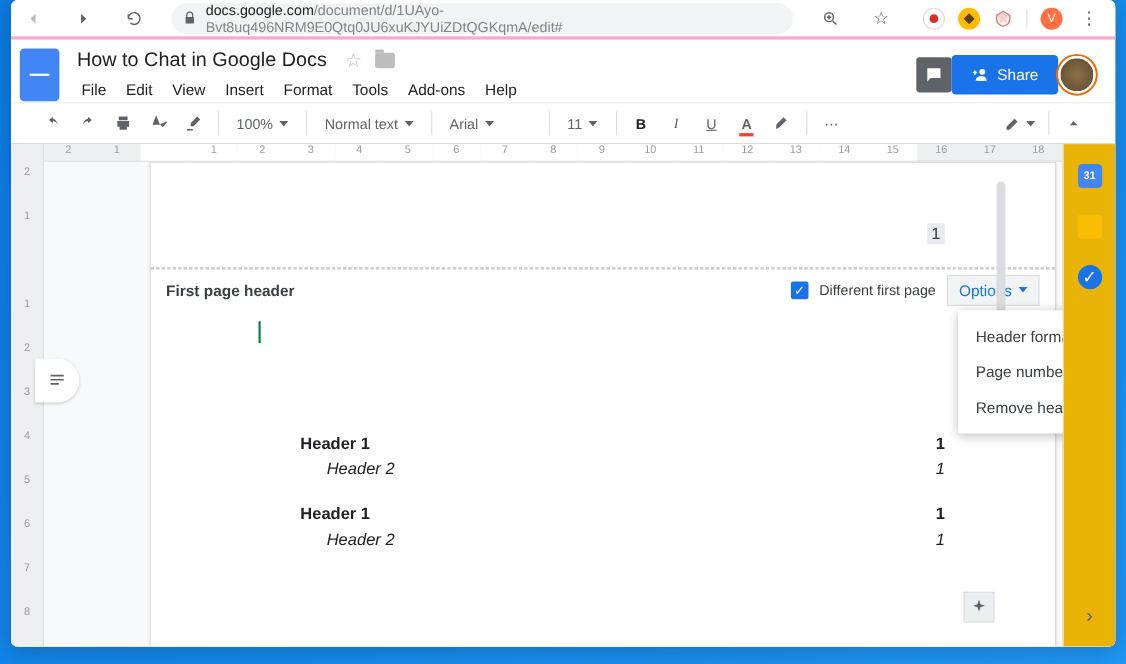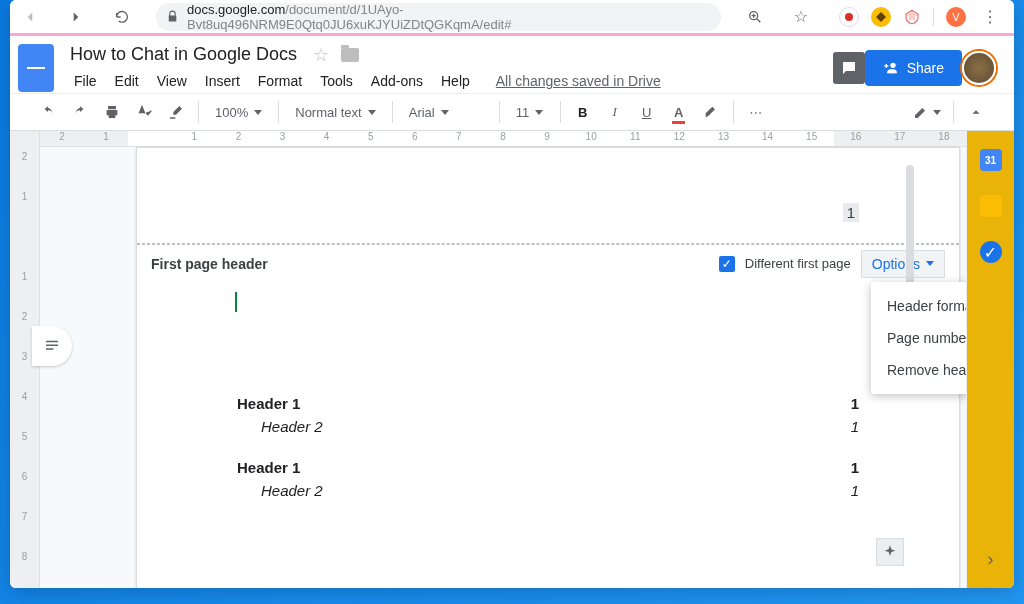--- a/index.html
+++ b/index.html
@@ -78,21 +78,21 @@
   .page-num { position:absolute; right:100px; top:55px; background:#e8eaed; padding:1px 4px; font-size:15px; color:#3c4043;}
   .header-zone-top{ height:96px; border-bottom:1px dashed #c0c0c0;}
   .header-strip { height:38px; border-top:1px dashed #c0c0c0; display:flex; align-items:center; padding:0 14px; gap:10px; position:relative;}
   .hdr-label{ font-weight:700; font-size:14px; color:#3c4043;}
   .header-strip .right { margin-left:auto; display:flex; align-items:center; gap:10px;}
   .chk { width:16px;height:16px; background:#1a73e8; border-radius:2px; display:flex;align-items:center;justify-content:center; color:#fff; font-size:12px;}
   .diff-lbl{ font-size:13px; color:#3c4043;}
   .options-btn{ display:flex; align-items:center; gap:6px; background:#f1f3f4; border:1px solid #dadce0; padding:5px 10px; color:#1a73e8; font-size:14px; cursor:pointer;}
   .options-btn .caret{ border-top-color:#1a73e8;}
   .cursor-line{ position:absolute; left:98px; top:144px; width:2px; height:20px; background:#0b8043;}
-  .body-content { padding:110px 100px 0 100px; font-size:15px; color:#202124;}
+  .body-content { padding:110px 100px 0 100px; font-size:15px; color:#202124;margin-left:36px;}
   .toc-row{ display:flex; justify-content:space-between; padding:3px 0;}
   .toc-h1{ font-weight:700;}
   .toc-h2{ padding-left:24px;font-style:italic;}
   .toc-block{ margin-bottom:18px;}
 
   
   .dropdown {
     position:absolute; right:-48px; top:134px; width:136px;
     background:#fff; box-shadow:0 2px 10px rgba(0,0,0,.25);
     border-radius:2px; padding:8px 0; z-index:5;
@@ -185,21 +185,20 @@
       </div>
       <div class="menu-row">
         <span class="m">File</span>
         <span class="m">Edit</span>
         <span class="m">View</span>
         <span class="m">Insert</span>
         <span class="m">Format</span>
         <span class="m">Tools</span>
         <span class="m">Add-ons</span>
         <span class="m">Help</span>
-        <span class="save-status">All changes saved in Drive</span>
       </div>
     </div>
     <div class="right-actions">
       <div class="comment-btn">
         <svg width="18" height="18" viewBox="0 0 24 24">
             <path d="M4 4h16v12H8l-4 4z"></path>
           </svg>
       </div>
       <button class="share-btn">
         <svg width="16" height="16" viewBox="0 0 24 24" fill="#fff">

